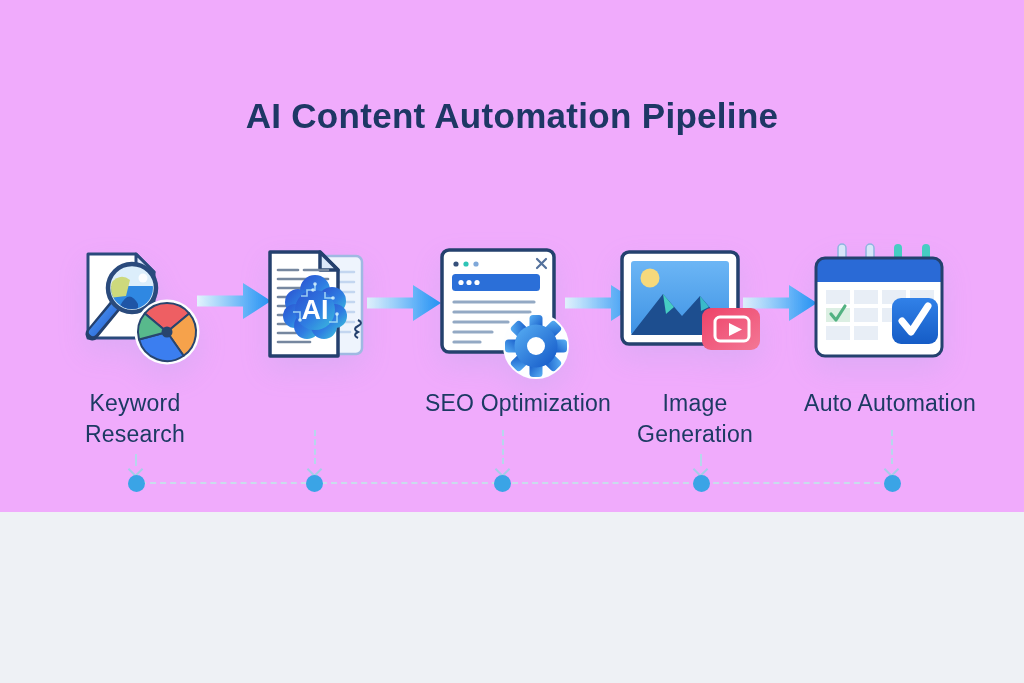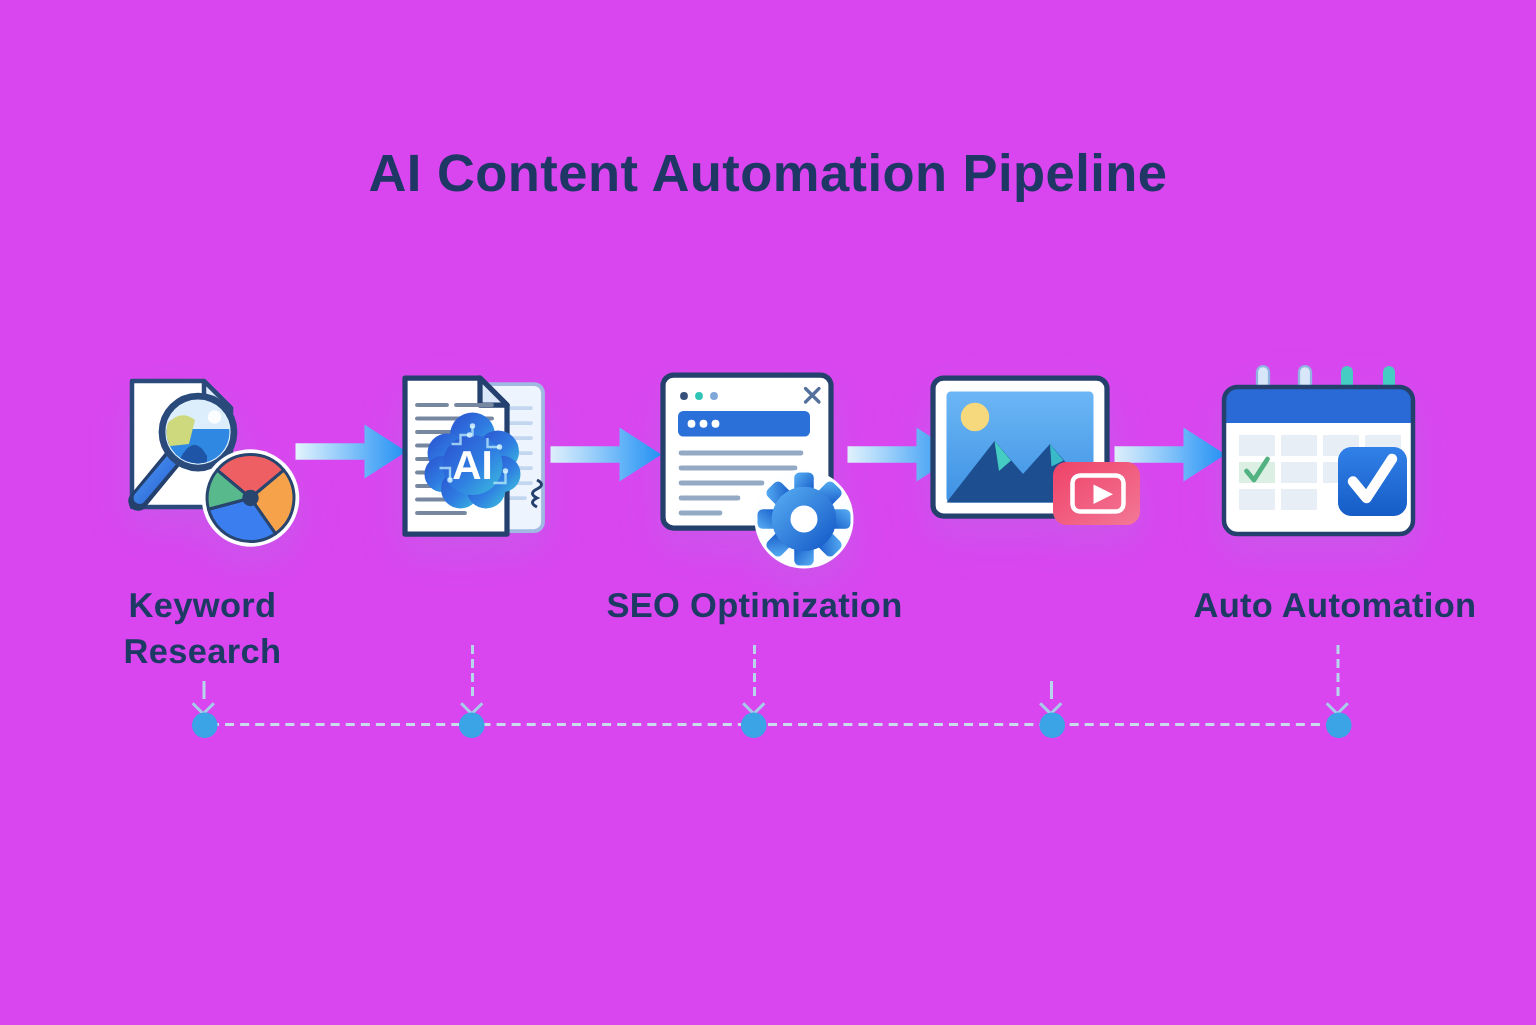--- a/index.html
+++ b/index.html
@@ -1,33 +1,33 @@
 <!DOCTYPE html>
 <html><head>
 <meta charset="utf-8">
 <style>
   html,body{margin:0;padding:0;background:#eef1f5;}
   #canvas{
-    position:relative;width:1024px;height:683px;margin:0 auto;
-    background:#d946ef;overflow:hidden;
+    position:relative;width:1024px;height:512px;margin:0 auto;
+    background:#f0abfc;overflow:hidden;
     font-family:"Liberation Sans",sans-serif;
   }
   .page-title{
     position:absolute;top:96px;left:0;width:1024px;text-align:center;
     font-size:35px;font-weight:bold;color:#1e3765;letter-spacing:.3px;
   }
   .icon-svg{position:absolute;filter:drop-shadow(0 12px 14px rgba(130,165,215,.16));}
   .arrow-svg{position:absolute;}
   .stage-label{
-    position:absolute;top:388px;text-align:center;font-weight:bold;
+    position:absolute;top:388px;text-align:center;font-weight:normal;
     font-size:23px;line-height:31px;color:#1c3a63;letter-spacing:.2px;
   }
   #label-1{left:45px;width:180px;}
   #label-2{left:225px;width:180px;}
-  #label-3{left:390px;width:226px;}
+  #label-3{left:405px;width:226px;}
   #label-4{left:625px;width:140px;}
   #label-5{left:790px;width:200px;}
   .connector{position:absolute;width:0;border-left:2px dashed #b7d6ec;}
   #conn-1{left:135px;top:454px;height:12px;}
   #conn-2{left:314px;top:430px;height:34px;}
   #conn-3{left:502px;top:430px;height:34px;}
   #conn-4{left:700px;top:454px;height:12px;}
   #conn-5{left:891px;top:430px;height:34px;}
   .chevron{
     position:absolute;width:9px;height:9px;
@@ -275,20 +275,21 @@
       <g>
         <rect x="82" y="58" width="46" height="46" rx="9" fill="url(#gBtn)"></rect>
         <polyline points="92,81 101,92 118,66" fill="none" stroke="#ffffff" stroke-width="7" stroke-linecap="round" stroke-linejoin="round"></polyline>
       </g>
       <rect x="6" y="18" width="126" height="98" rx="9" fill="none" stroke="#24416e" stroke-width="3"></rect>
     </g>
   </svg>
 
   <div class="stage-label" id="label-1">Keyword Research</div>
   <div class="stage-label" id="label-3">SEO Optimization</div>
+  <div class="stage-label" id="label-4">Image Generation</div>
   <div class="stage-label" id="label-5">Auto Automation</div>
 
   <div class="connector" id="conn-1"></div>
   <div class="connector" id="conn-2"></div>
   <div class="connector" id="conn-3"></div>
   <div class="connector" id="conn-4"></div>
   <div class="connector" id="conn-5"></div>
   <div class="chevron" id="chev-1"></div>
   <div class="chevron" id="chev-2"></div>
   <div class="chevron" id="chev-3"></div>

